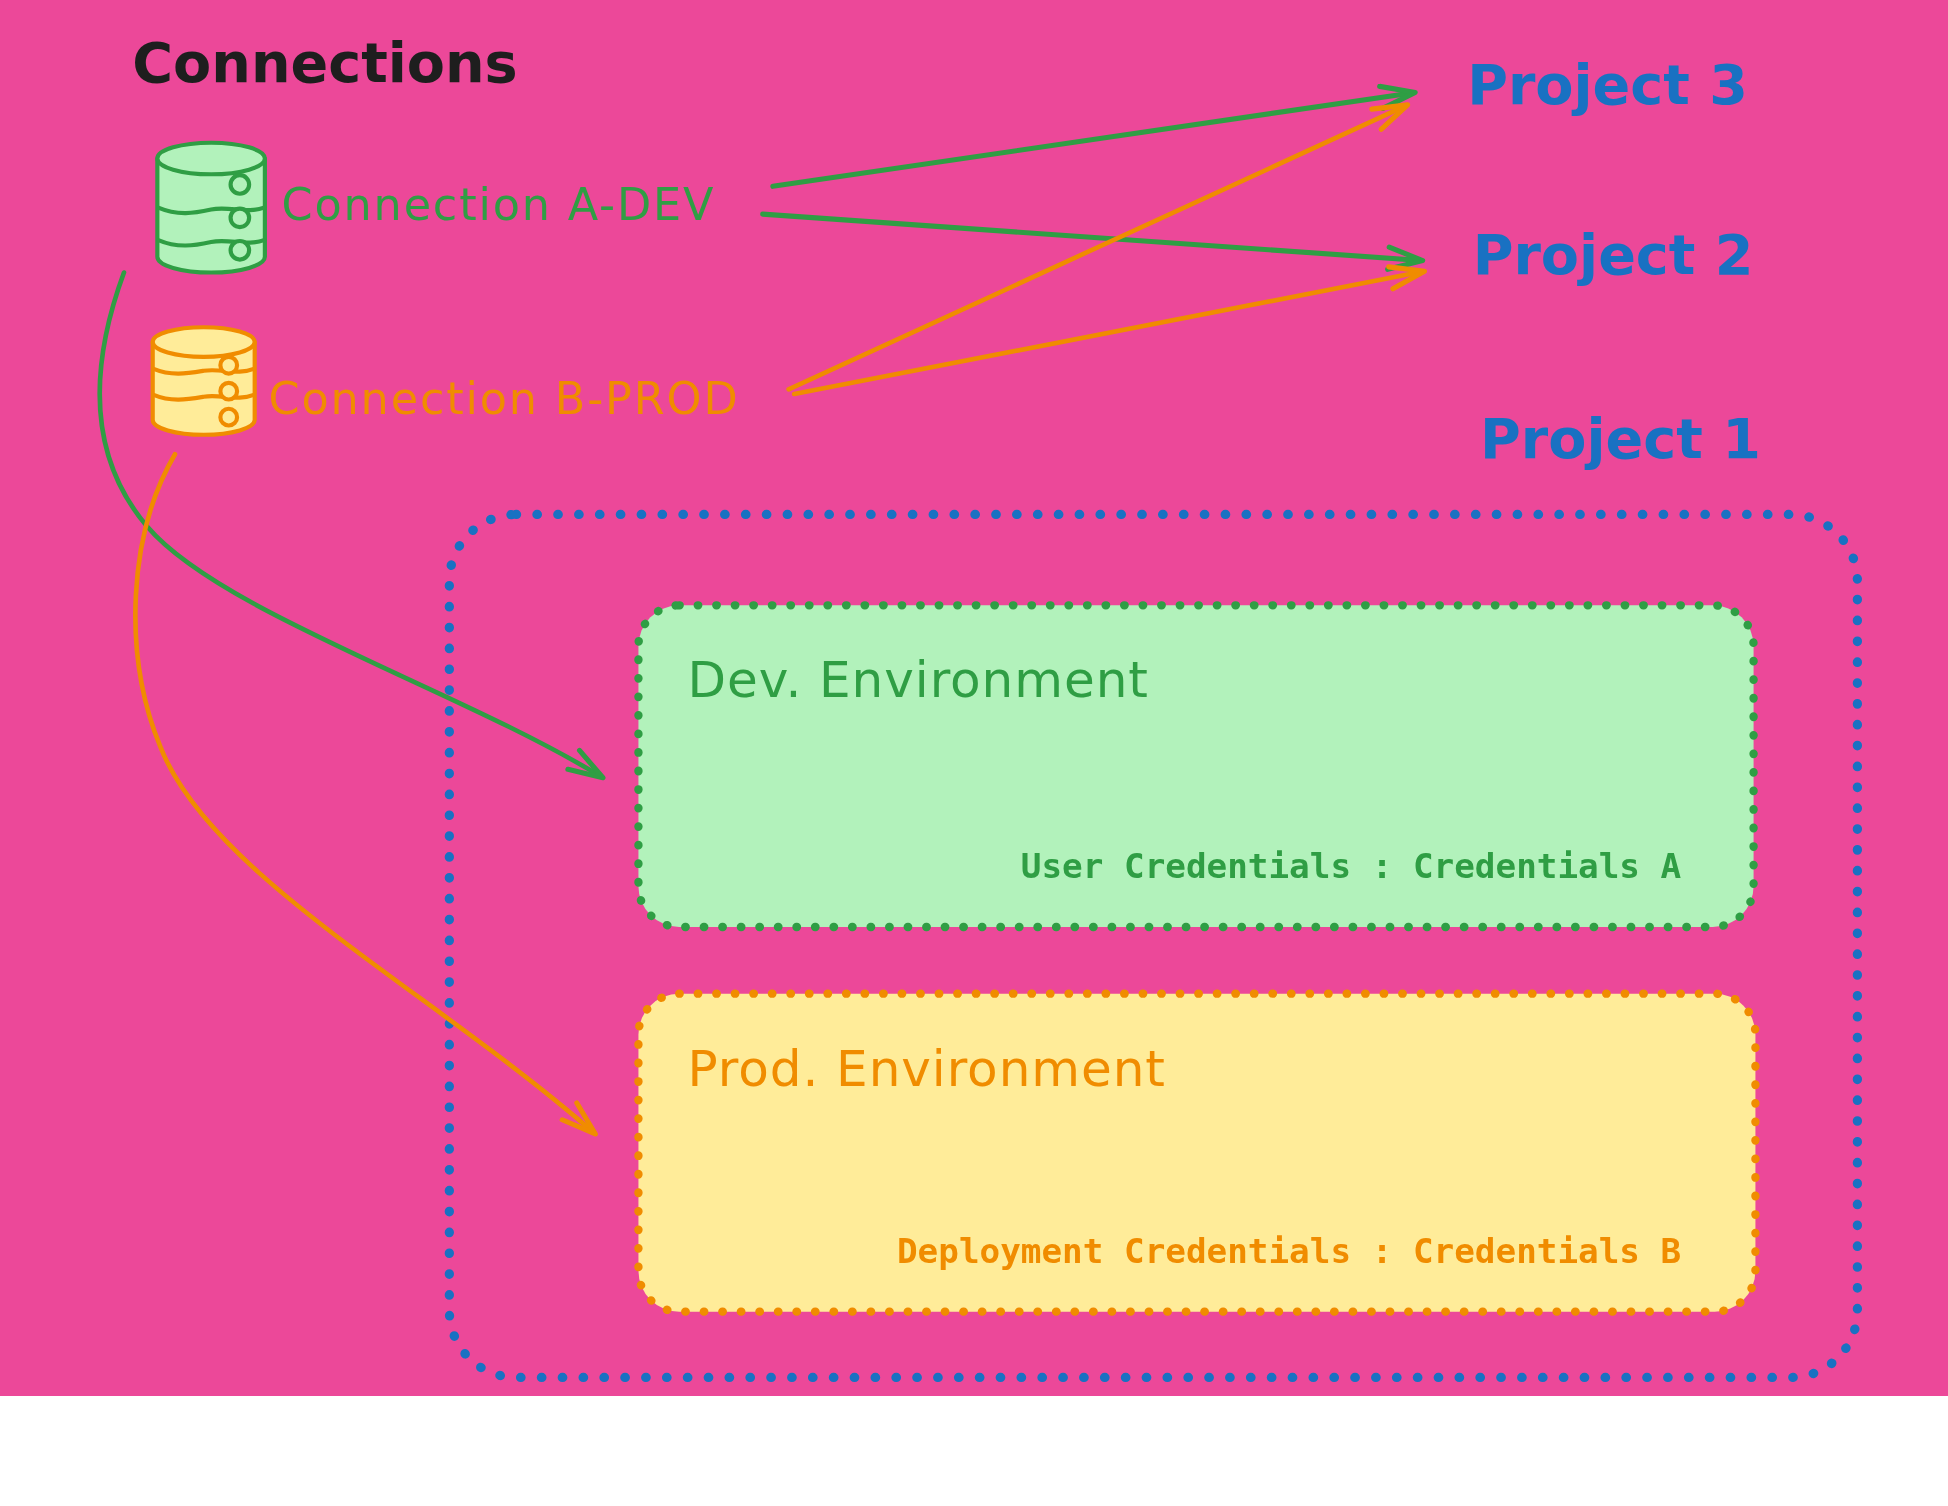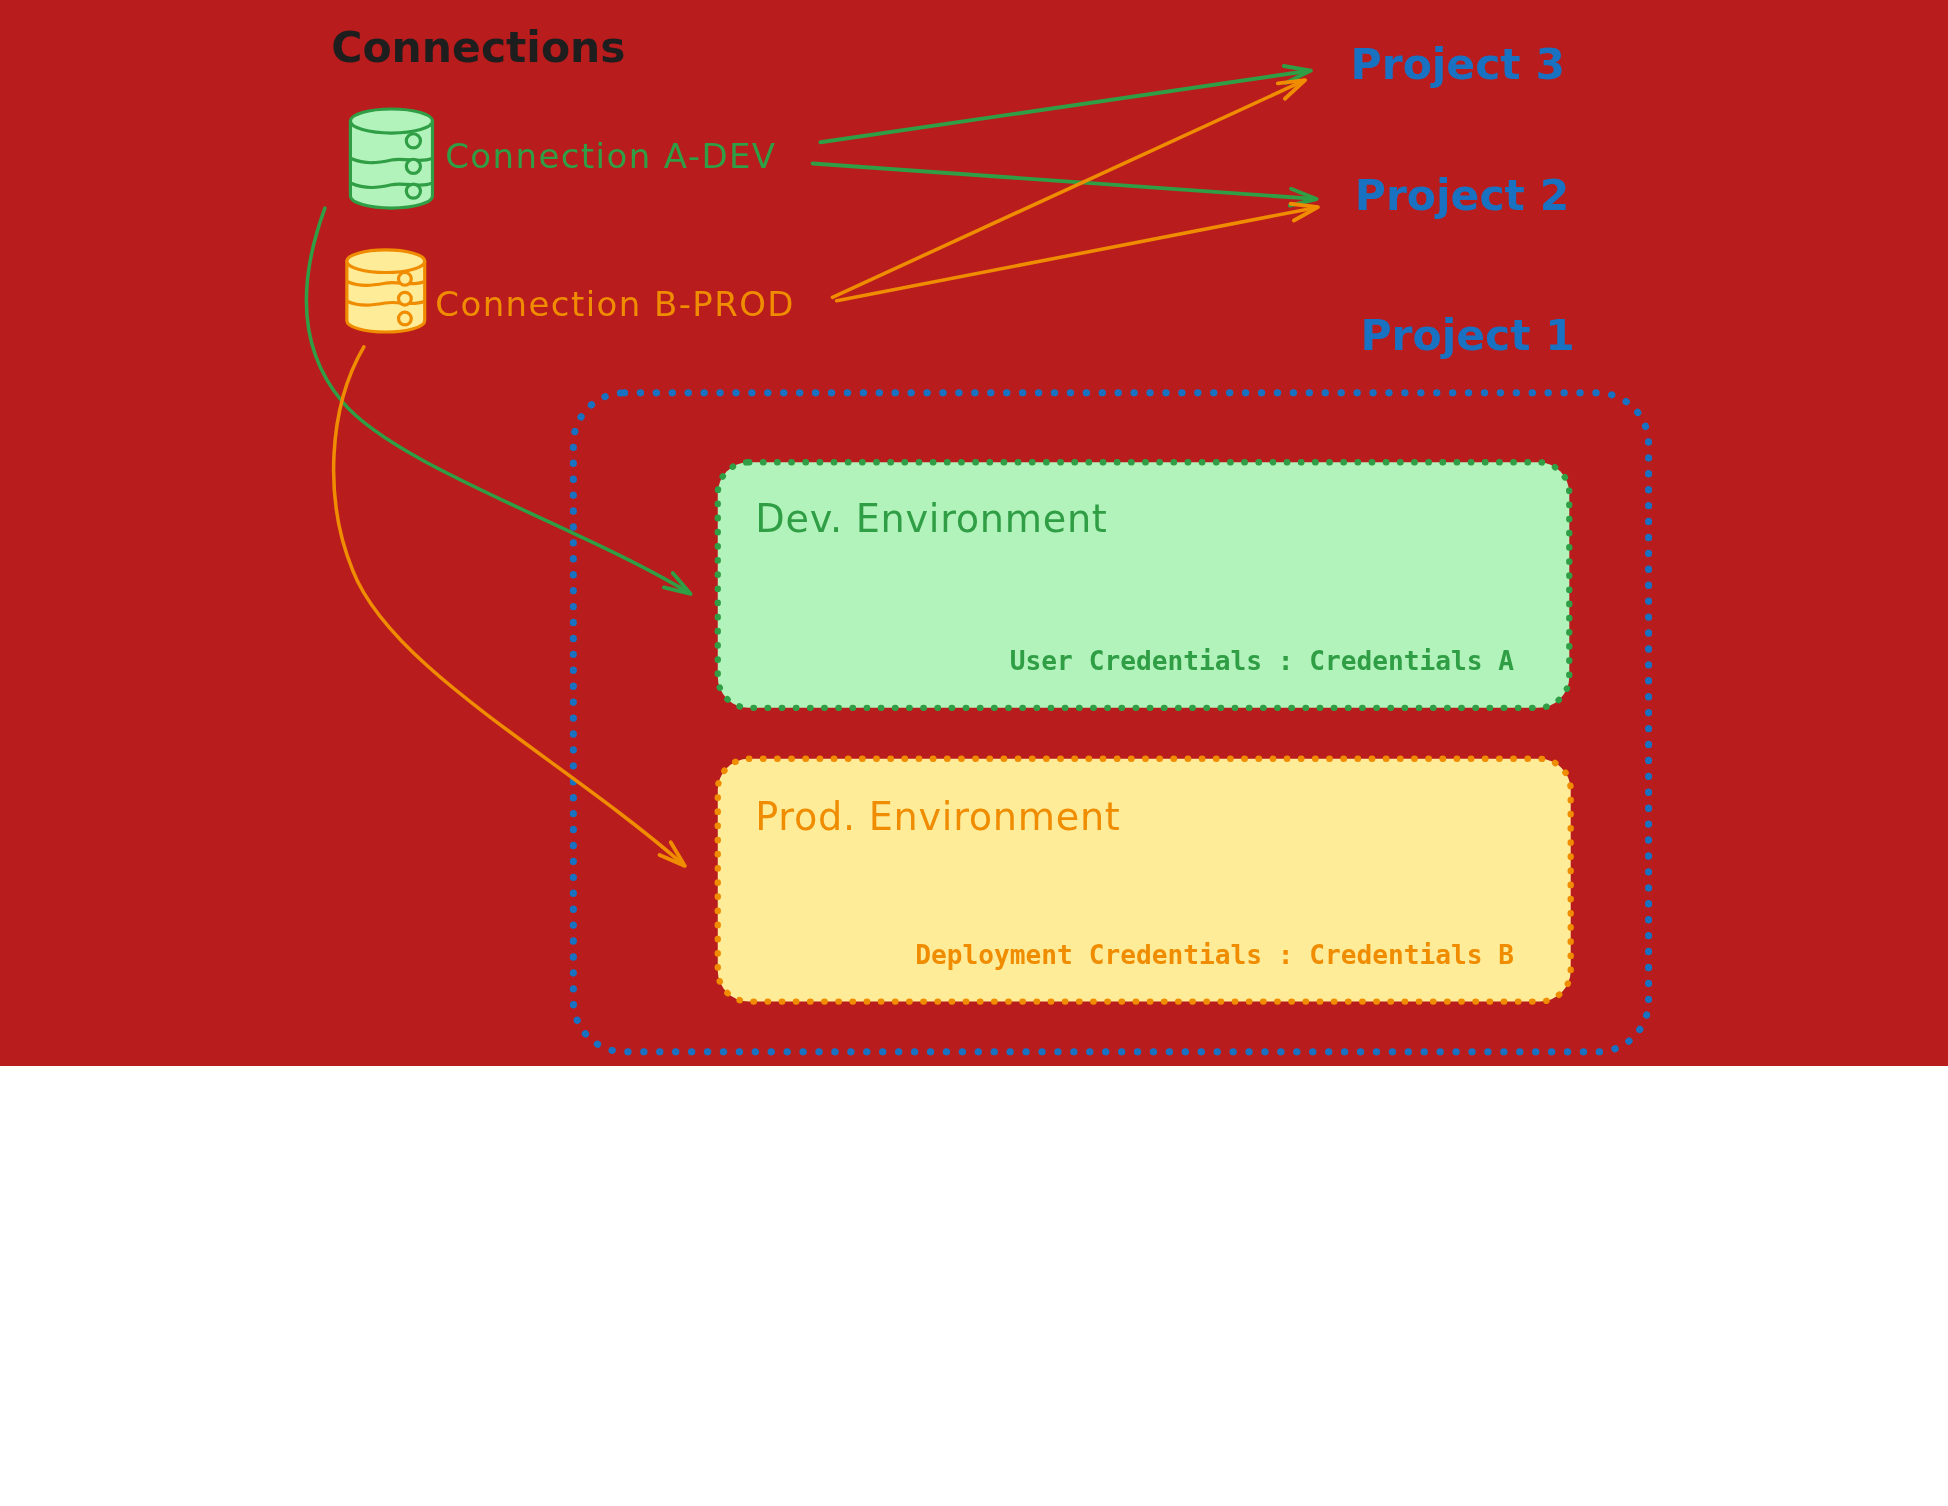--- a/index.html
+++ b/index.html
@@ -1,16 +1,16 @@
 <!DOCTYPE html>
 <html><head>
 <meta charset="utf-8">
 <style>
   html,body{margin:0;padding:0;background:#ffffff;}
-  .canvas-wrap{width:1948px;height:1066px;position:relative;background:#b91c1c;overflow:hidden;}
+  .canvas-wrap{width:1948px;height:1396px;position:relative;background:#ec4899;overflow:hidden;}
   svg{display:block;width:100%;height:100%;}
   text{font-family:"DejaVu Sans",sans-serif;}
   .hand{font-family:"DejaVu Sans",sans-serif;}
   .mono{font-family:"DejaVu Sans Mono",monospace;font-weight:bold;}
   .title-ink{font-weight:bold;}
   .proj{font-weight:bold;}
 </style>
 </head>
 <body>
 

